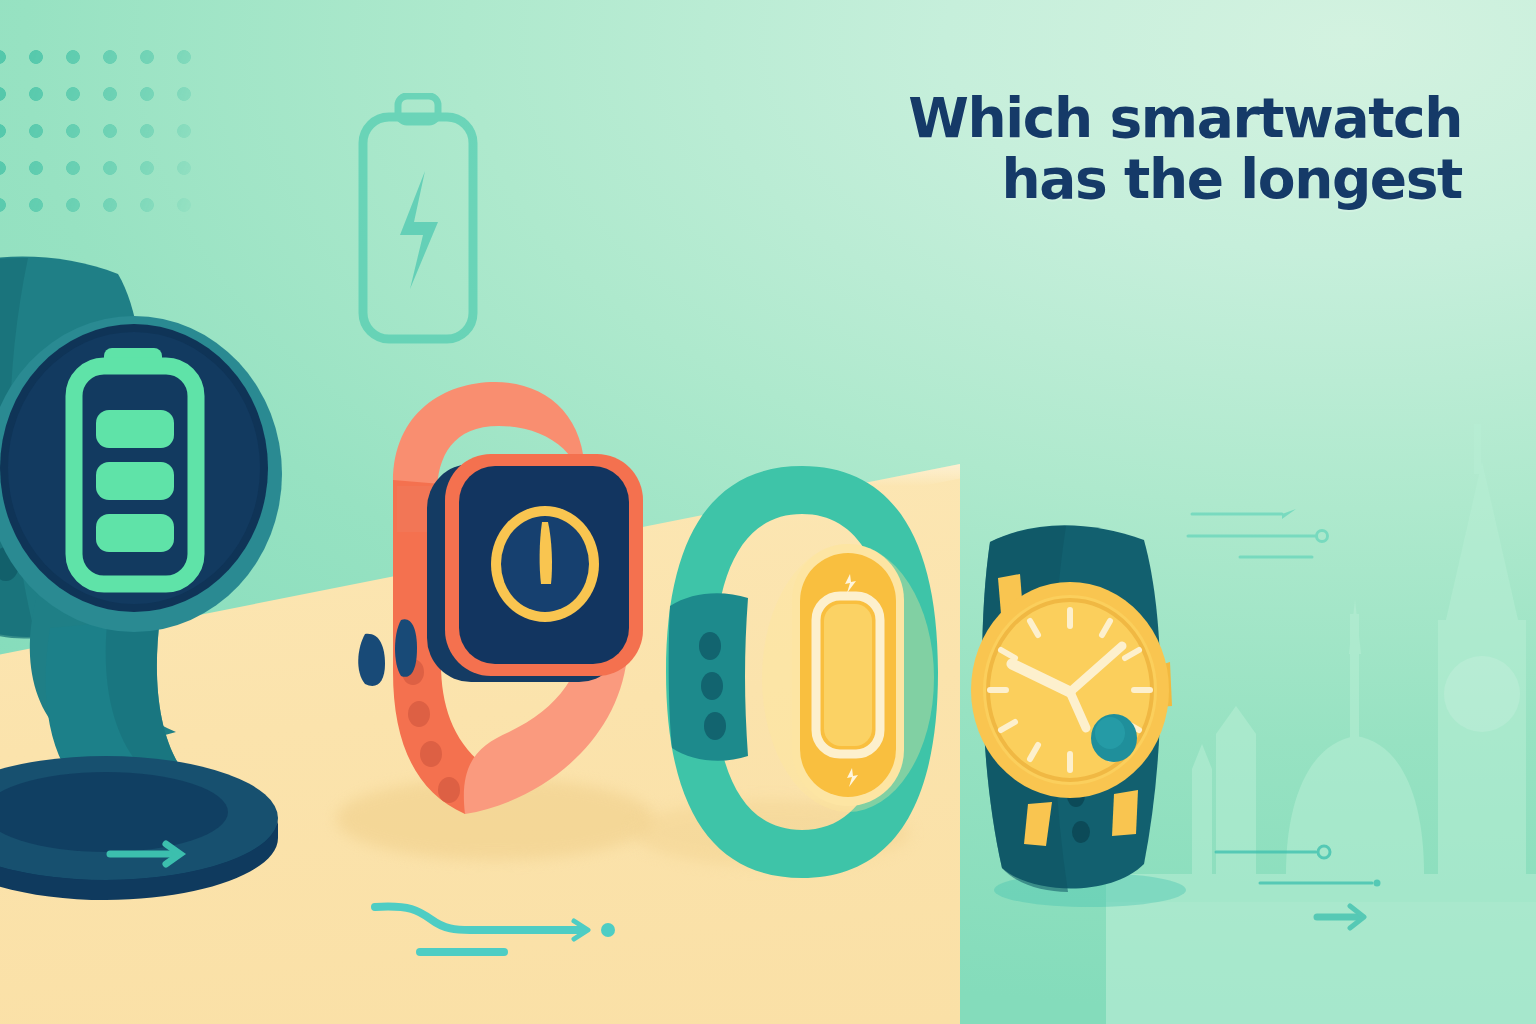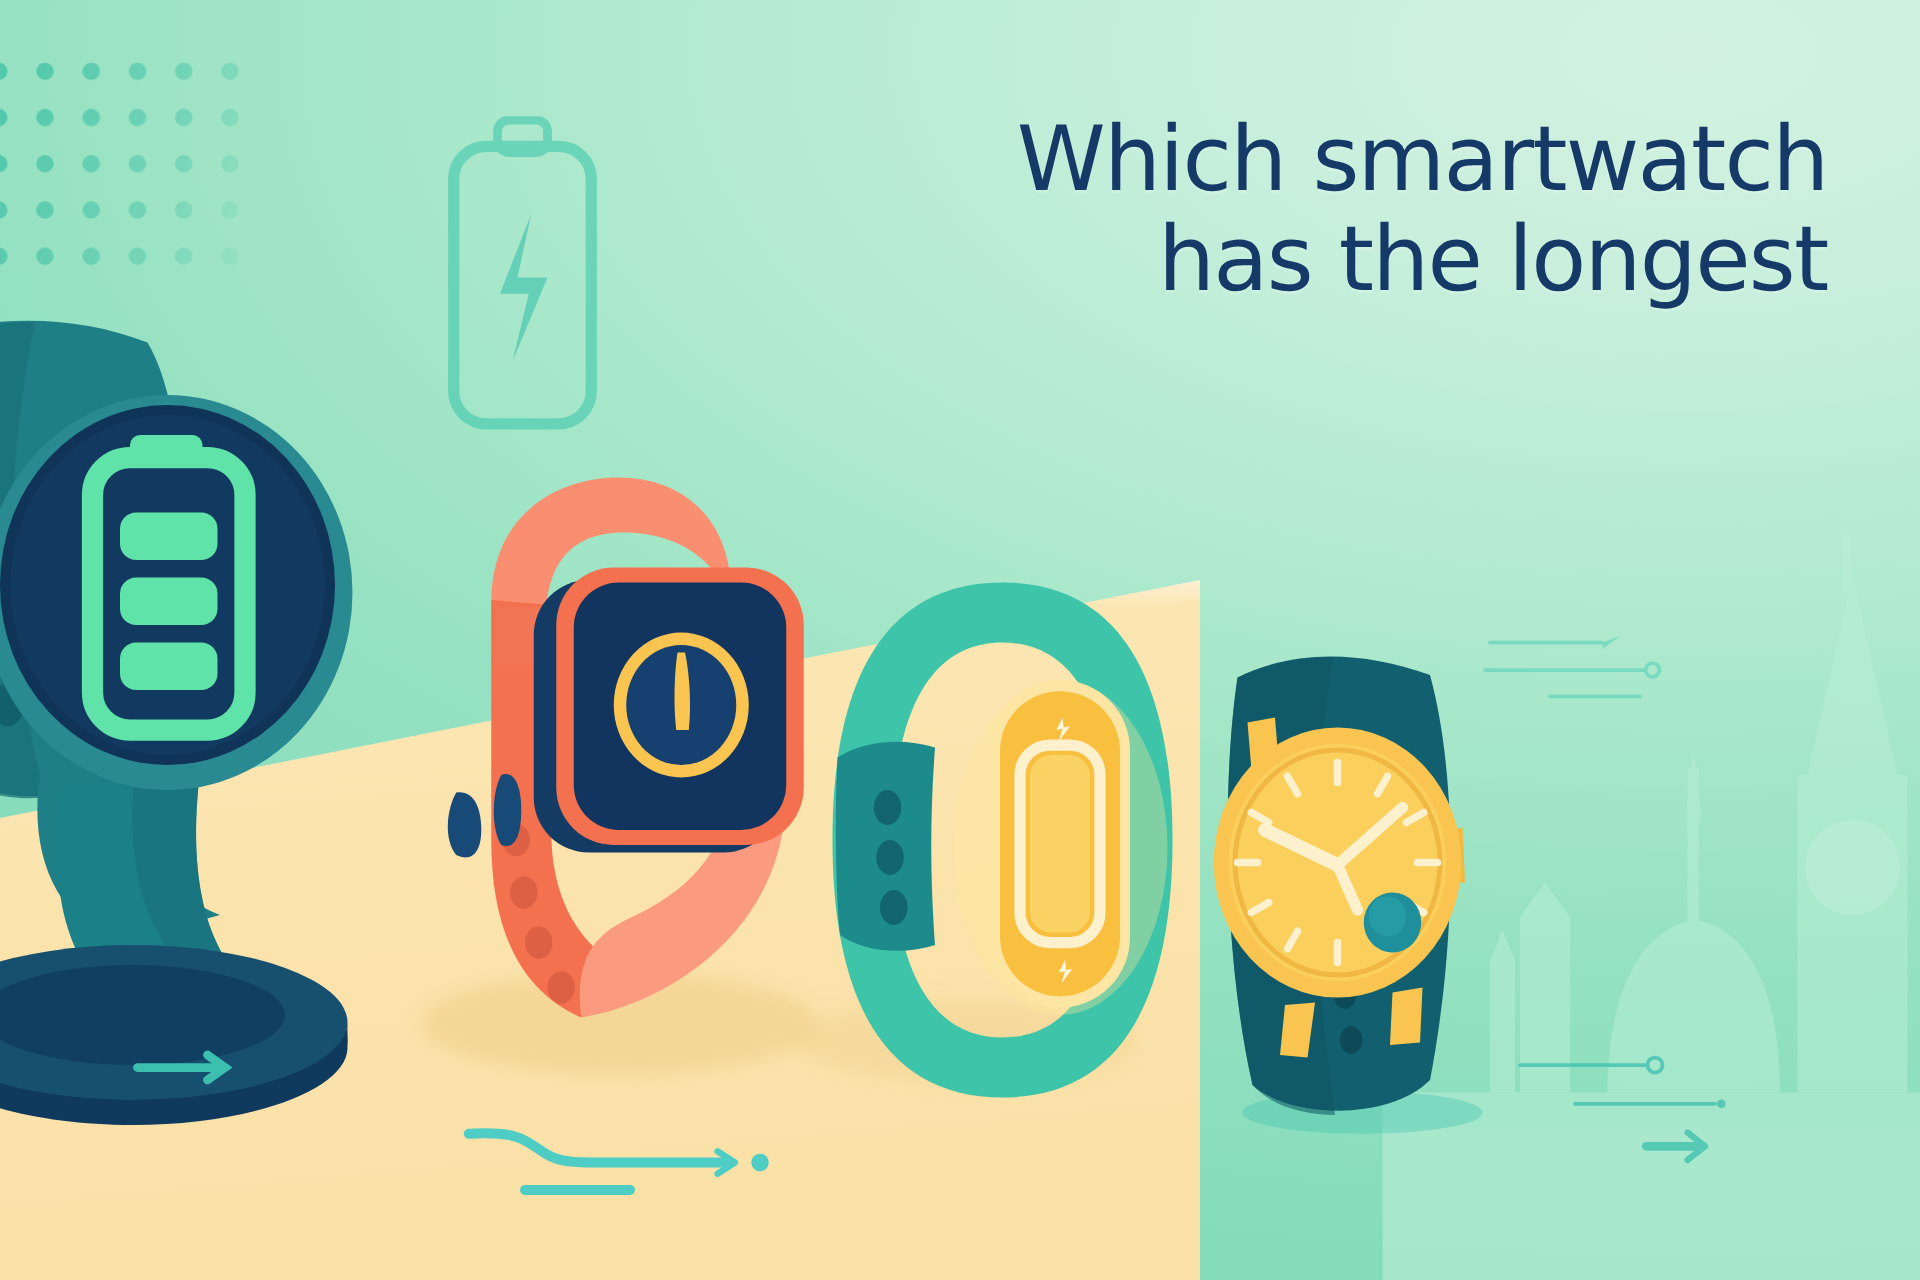--- a/index.html
+++ b/index.html
@@ -86,22 +86,22 @@
   #watch4 svg{display:block;width:100%;height:100%;overflow:visible;}
 
   
   #headline{
     position:absolute;
     left:612px;top:88px;
     width:850px;
     text-align:right;
     color:#153a68;
     font-family:"DejaVu Sans","Liberation Sans",sans-serif;
-    font-weight:400;
-    font-size:72px;
+    font-weight:700;
+    font-size:55px;
     line-height:1.11;
     letter-spacing:-1.4px;
     text-shadow:0 2px 0 rgba(255,255,255,.18);
   }
   #headline .ln{display:block;white-space:nowrap;}
 </style>
 </head>
 <body>
 
 <div id="stage">

